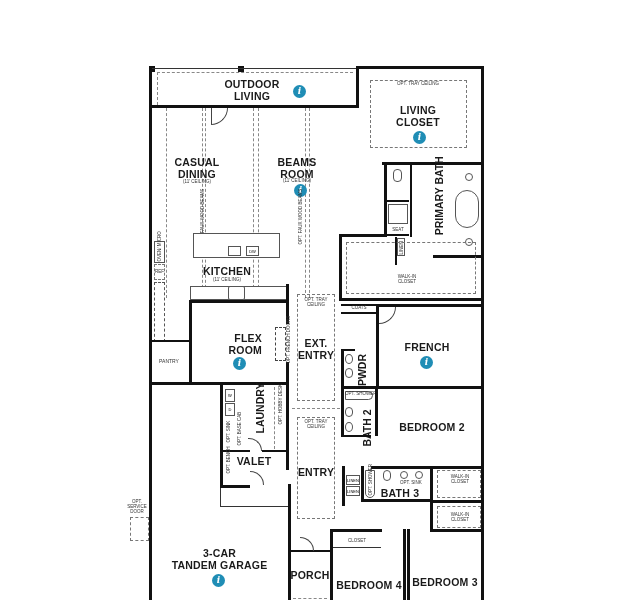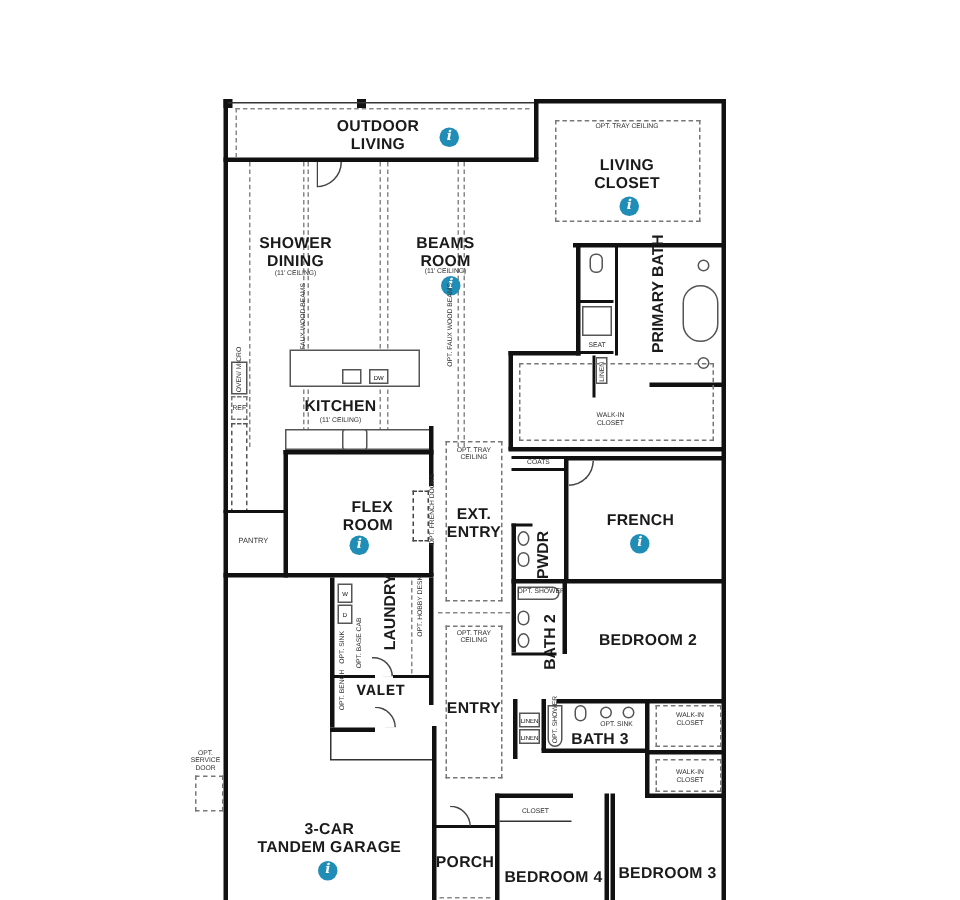--- a/index.html
+++ b/index.html
@@ -85,21 +85,21 @@
   <div class="vdash" style="left:190px;top:76px;height:190px;"></div>
   <div class="vdash" style="left:193px;top:76px;height:190px;"></div>
   <div class="vdash" style="left:241px;top:76px;height:190px;"></div>
   <div class="vdash" style="left:246px;top:76px;height:190px;"></div>
   <div class="vdash" style="left:293px;top:76px;height:190px;"></div>
   <div class="vdash" style="left:297px;top:76px;height:190px;"></div>
   <div class="door" style="left:199px;top:76px;width:17px;height:17px;border-width:0 1px 1px 1px;border-radius:0 0 17px 0;"></div>
 
   <div class="room">
     <div class="label" style="left:155px;top:124px;width:60px;">
-      <div>SHOWER</div>
+      <div>CASUAL</div>
       <div>DINING</div>
     </div>
     <div class="small" style="left:160px;top:148px;width:50px;">(11' CEILING)</div>
   </div>
   <div class="vsmall" style="left:160px;top:180px;width:60px;">OPT. FAUX WOOD BEAMS</div>
 
   <div class="room">
     <div class="label" style="left:255px;top:124px;width:60px;">
       <div>BEAMS</div>
       <div>ROOM</div>
@@ -190,21 +190,21 @@
   <div class="vsmall" style="left:214px;top:398px;width:26px;">OPT. BASE CAB</div>
   <div class="vsmall" style="left:206px;top:398px;width:20px;">OPT. SINK</div>
   <div class="vlabel" style="left:220px;top:370px;width:56px;text-align:center;">LAUNDRY</div>
   <div class="vsmall" style="left:248px;top:370px;width:40px;">OPT. HOBBY DESK</div>
   <div class="vdash" style="left:262px;top:355px;height:62px;"></div>
   <div class="wall" style="left:208px;top:418px;width:30px;height:2px;"></div>
   <div class="wall" style="left:250px;top:418px;width:26px;height:2px;"></div>
   <div class="door" style="left:236px;top:406px;width:14px;height:13px;border-width:1px 1px 0 0;border-radius:0 14px 0 0;"></div>
 
   <div class="room">
-    <div class="label" style="left:222px;top:423px;width:40px;font-family:Liberation Mono, monospace;">VALET</div>
+    <div class="label" style="left:222px;top:423px;width:40px;">VALET</div>
   </div>
   <div class="vsmall" style="left:205px;top:428px;width:22px;">OPT. BENCH</div>
   <div class="wall" style="left:208px;top:453px;width:30px;height:3px;"></div>
   <div class="door" style="left:238px;top:439px;width:14px;height:14px;border-width:1px 1px 0 0;border-radius:0 14px 0 0;"></div>
   <div class="thin" style="left:208px;top:456px;width:1px;height:18px;"></div>
   <div class="thin" style="left:208px;top:474px;width:68px;height:1px;"></div>
 
   <div class="dash" style="left:285px;top:385px;width:38px;height:102px;"></div>
   <div class="small" style="left:285px;top:388px;width:38px;">
     <div>OPT. TRAY</div>

